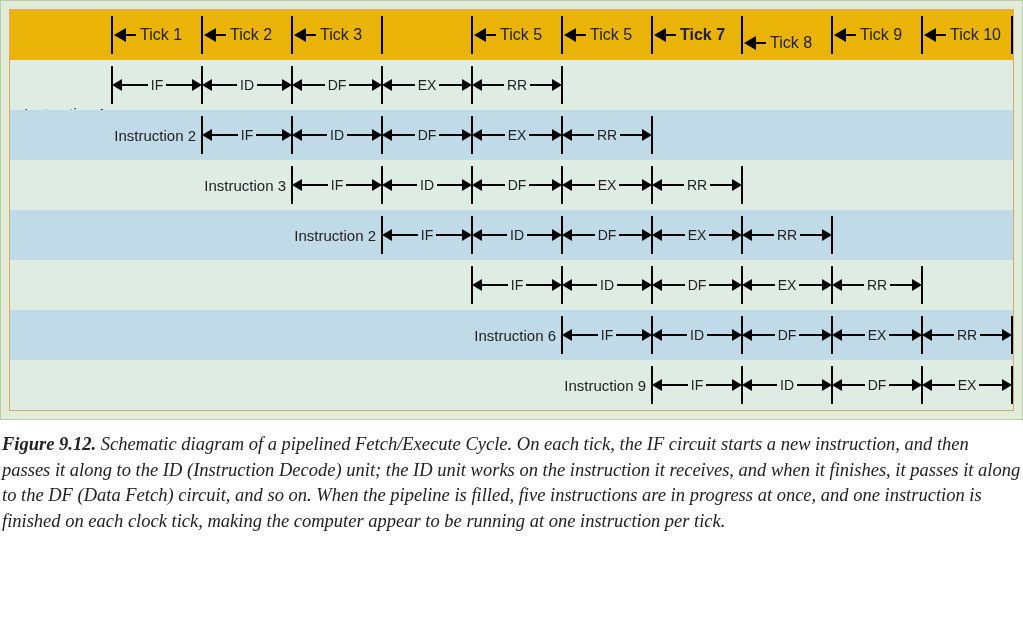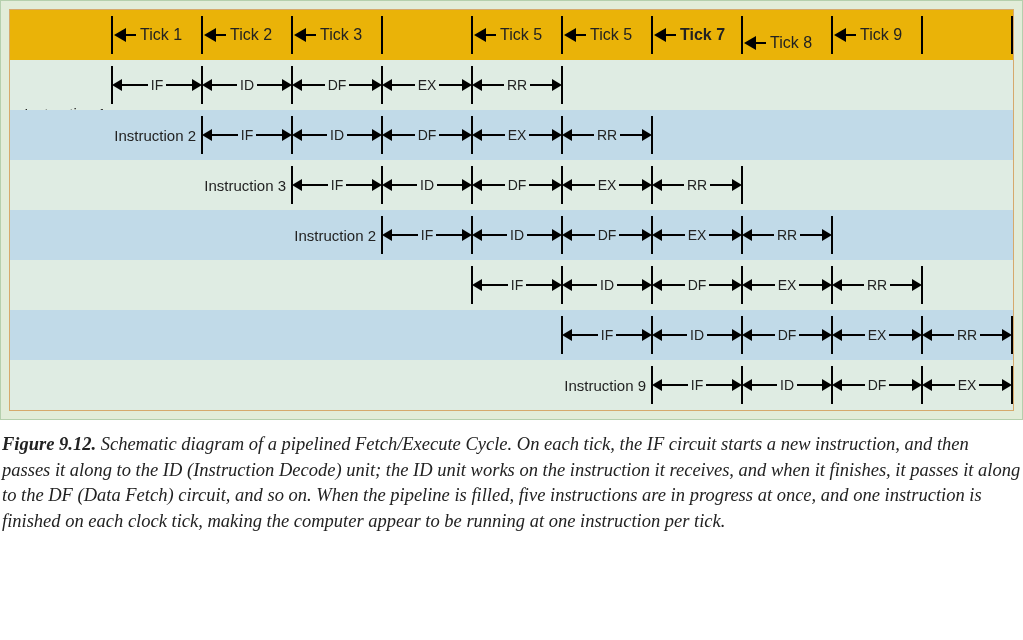--- a/index.html
+++ b/index.html
@@ -162,20 +162,25 @@
         <div class="header-arrow" style="position: absolute; left: 732px; width: 90px; top: 0px; height: 66px;">
           <div class="hhead" style="left: 2px;"></div>
           <div class="hline" style="left: 12px; width: 12px;"></div>
           <div class="htext" style="left: 28px;">Tick 8</div>
         </div>
         <div class="header-arrow" style="position: absolute; left: 822px; width: 90px; top: 0px; height: 50px;">
           <div class="hhead" style="left: 2px;"></div>
           <div class="hline" style="left: 12px; width: 12px;"></div>
           <div class="htext" style="left: 28px;">Tick 9</div>
         </div>
+        <div class="header-arrow" style="position: absolute; left: 912px; width: 90px; top: 0px; height: 50px;">
+          <div class="hhead" style="left: 2px;"></div>
+          <div class="hline" style="left: 12px; width: 12px;"></div>
+          <div class="htext" style="left: 28px;">Tick 10</div>
+        </div>
       </div>
       <div class="row green">
         <div class="tickbar" style="left: 101px;"></div>
         <div class="tickbar" style="left: 191px;"></div>
         <div class="tickbar" style="left: 281px;"></div>
         <div class="tickbar" style="left: 371px;"></div>
         <div class="tickbar" style="left: 461px;"></div>
         <div class="tickbar" style="left: 551px;"></div>
         <div class="instr-label" style="left: 0px; width: 102px; margin-top: 28px;">Instruction 1</div>
         <div class="arrowspan" style="left: 102px; width: 90px;">
@@ -364,20 +369,21 @@
           <div class="txt"><span class="bg" style="background:#dfece3">RR</span></div>
         </div>
       </div>
       <div class="row blue">
         <div class="tickbar" style="left: 551px;"></div>
         <div class="tickbar" style="left: 641px;"></div>
         <div class="tickbar" style="left: 731px;"></div>
         <div class="tickbar" style="left: 821px;"></div>
         <div class="tickbar" style="left: 911px;"></div>
         <div class="tickbar" style="left: 1001px;"></div>
+        <div class="instr-label" style="left: 0px; width: 552px;">Instruction 6</div>
         <div class="arrowspan" style="left: 552px; width: 90px;">
           <div class="line"></div>
           <div class="head-l"></div>
           <div class="head-r"></div>
           <div class="txt"><span class="bg" style="background:#c1dae8">IF</span></div>
         </div>
         <div class="arrowspan" style="left: 642px; width: 90px;">
           <div class="line"></div>
           <div class="head-l"></div>
           <div class="head-r"></div>

